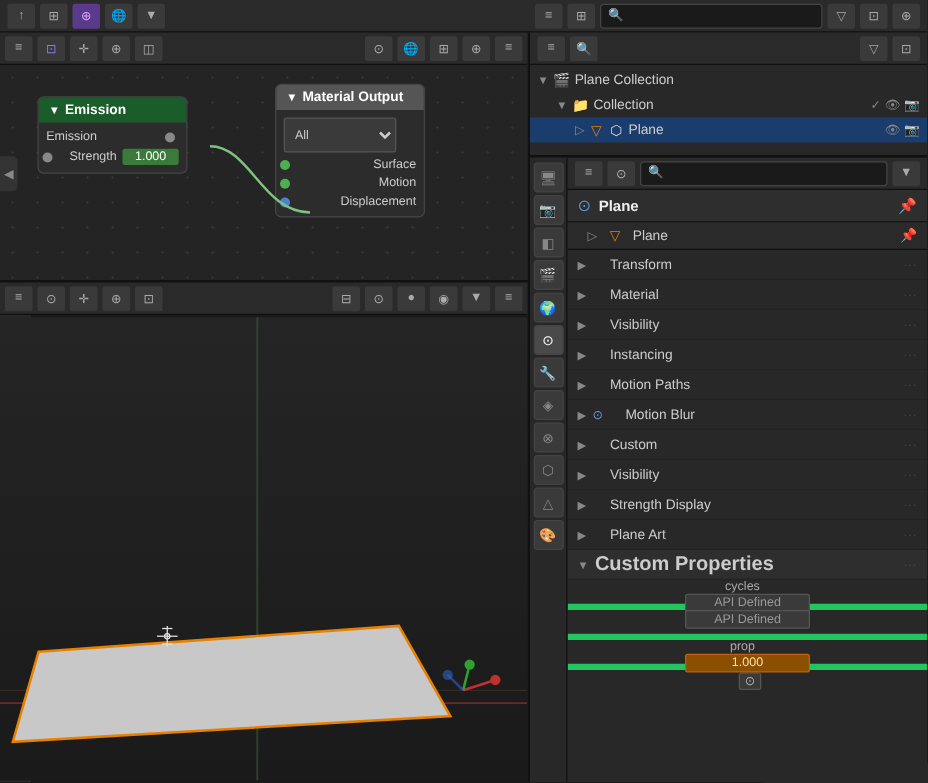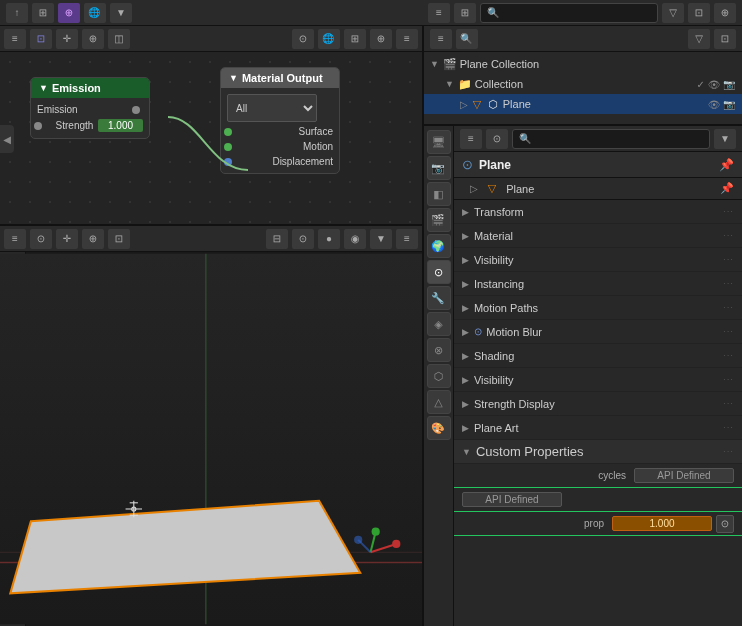--- a/index.html
+++ b/index.html
@@ -385,41 +385,42 @@
 
     .section-row {
       height: 24px;
       display: flex;
       align-items: center;
       padding: 0 8px;
       cursor: pointer;
       border-bottom: 1px solid #222;
     }
     .section-arrow { color: #888; font-size: 9px; margin-right: 5px; }
-    .section-label { font-size: 11px; color: #ccc; }
+    .section-label { font-size: 11px; color: #ccc; margin-left: 14px; }
     .section-dots { margin-left: auto; color: #555; font-size: 8px; letter-spacing: 1px; }
 
     .custom-props-header {
       height: 24px;
       display: flex;
       align-items: center;
       padding: 0 8px;
       background: #2e2e2e;
       border-bottom: 1px solid #222;
     }
     .custom-props-arrow { color: #888; font-size: 9px; margin-right: 5px; }
-    .custom-props-label { font-size: 13px; color: #ccc; font-weight: normal; }
+    .custom-props-label { font-size: 16px; color: #ccc; font-weight: bold; }
     .custom-props-dots { margin-left: auto; color: #555; font-size: 8px; letter-spacing: 1px; }
 
     .custom-prop-row {
       height: 24px;
       display: flex;
       align-items: center;
       padding: 0 8px;
-      border-bottom: 1px solid #22c55e;
+      border-bottom: 5px solid #22c55e;
+      flex-direction: column;
     }
     .custom-prop-label {
       font-size: 10px;
       color: #aaa;
       flex: 1;
       text-align: right;
       padding-right: 8px;
     }
     .custom-prop-value {
       background: #3a3a3a;
@@ -763,21 +764,21 @@
 
           <div class="section-row">
             <span class="section-arrow">▶</span>
             <span style="font-size:10px;color:#7090d0;margin-right:4px;">⊙</span>
             <span class="section-label">Motion Blur</span>
             <span class="section-dots">···</span>
           </div>
 
           <div class="section-row">
             <span class="section-arrow">▶</span>
-            <span class="section-label">Shading</span>
+            <span class="section-label">Custom</span>
             <span class="section-dots">···</span>
           </div>
 
           <div class="section-row">
             <span class="section-arrow">▶</span>
             <span class="section-label">Visibility</span>
             <span class="section-dots">···</span>
           </div>
 
           <div class="section-row">

